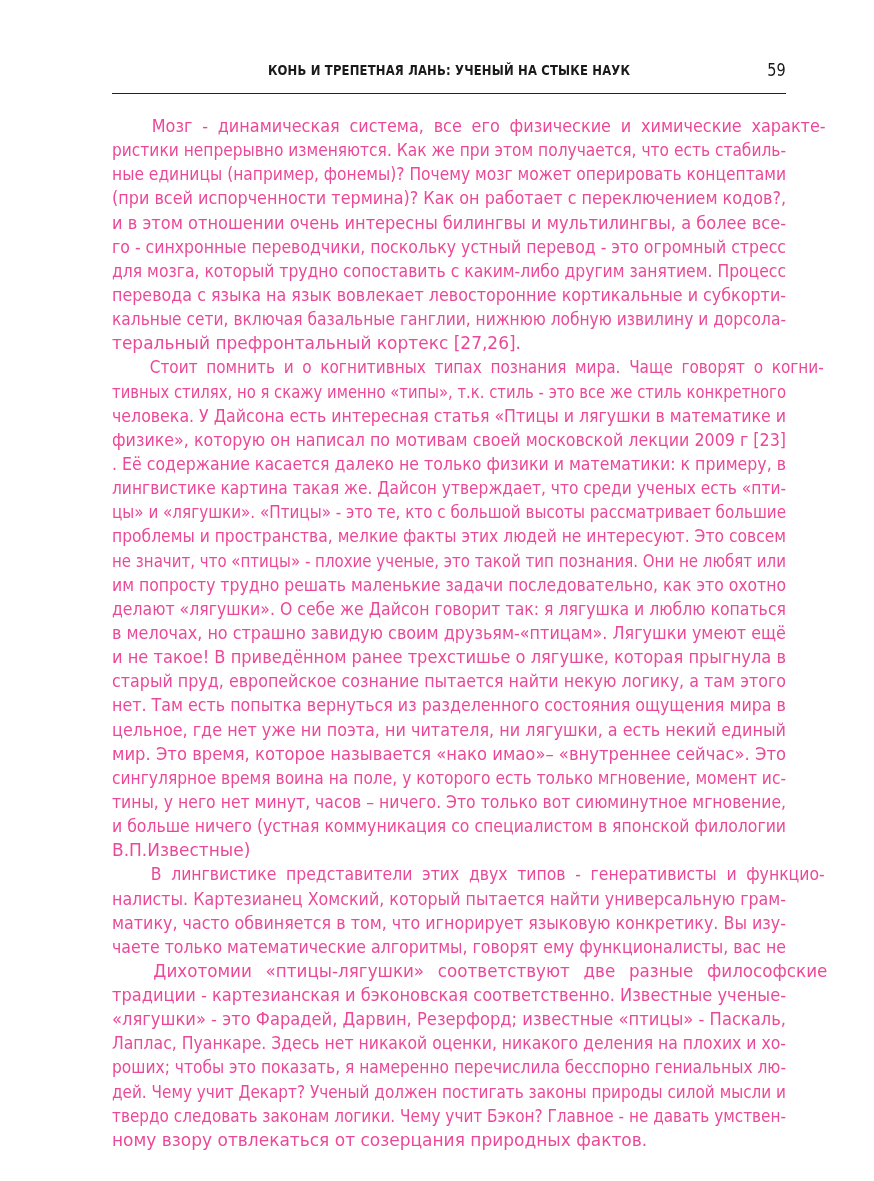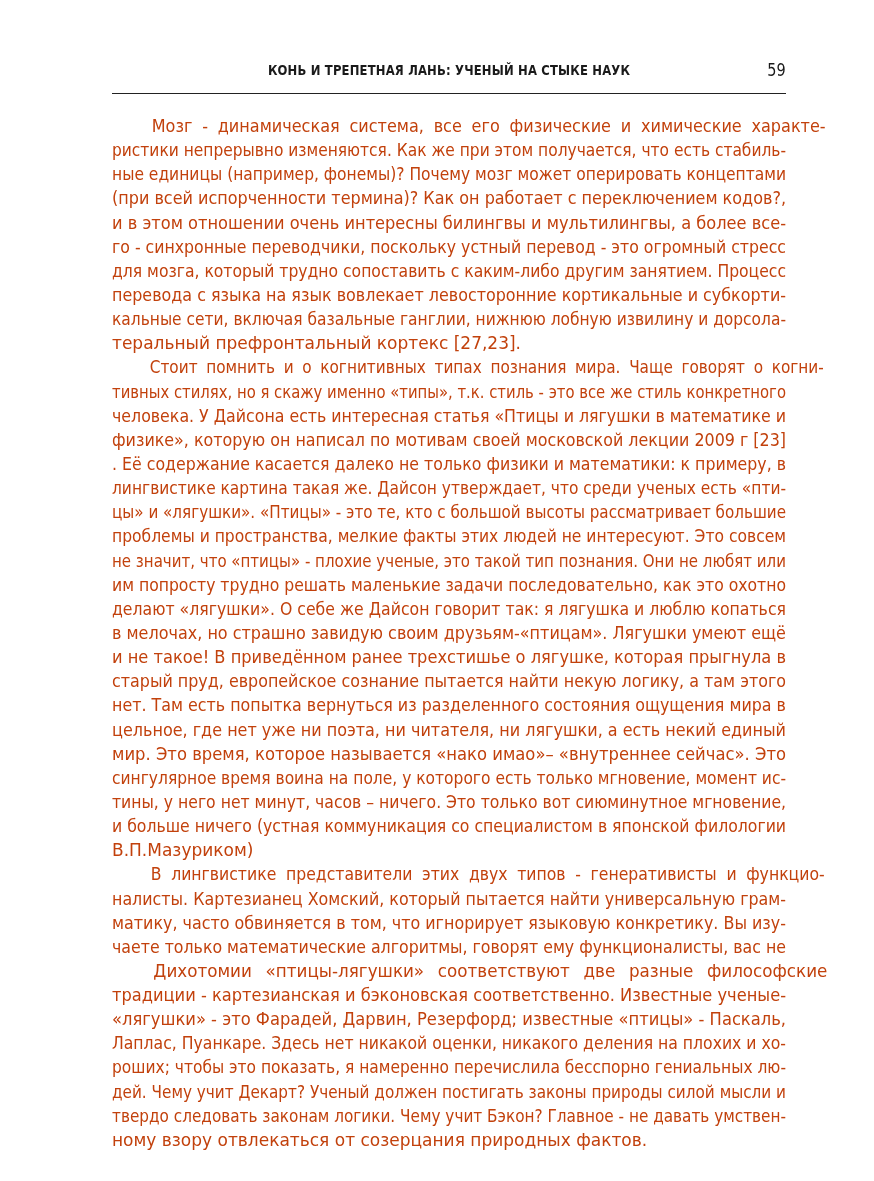--- a/index.html
+++ b/index.html
@@ -14,21 +14,21 @@
     font-size: 13.5px; font-weight: bold; letter-spacing: 0.2px;
     transform: scaleX(0.86); transform-origin: center;
   }
   .rh-page {
     position: absolute; right: 0; top: 0; font-size: 17px; font-weight: normal;
     transform: scaleX(0.85); transform-origin: right;
   }
   .rule { position: absolute; left: 112px; top: 93px; width: 674px; height: 1px; background: #222; }
   .body-text {
     position: absolute; left: 112px; top: 114px; width: 674px;
-    font-family: "DejaVu Sans", sans-serif; font-size: 17px; color: #c2410c;
+    font-family: "DejaVu Sans", sans-serif; font-size: 17px; color: #ec4899;
   }
   .line {
     height: 24.15px; line-height: 24.15px; white-space: nowrap;
     text-align: justify; text-align-last: justify; overflow: visible;
   }
   .line.indent { padding-left: 42px; }
   .line.last { text-align-last: left; }
 </style>
 </head>
 <body>
@@ -43,21 +43,21 @@
       <div>
         <div class="line indent" style="transform: scaleX(0.9453); transform-origin: left center; width: 712.976px;">Мозг - динамическая система, все его физические и химические характе-</div>
         <div class="line" style="transform: scaleX(0.9089); transform-origin: left center; width: 741.562px;">ристики непрерывно изменяются. Как же при этом получается, что есть стабиль-</div>
         <div class="line" style="transform: scaleX(0.9123); transform-origin: left center; width: 738.812px;">ные единицы (например, фонемы)? Почему мозг может оперировать концептами</div>
         <div class="line" style="transform: scaleX(0.9422); transform-origin: left center; width: 715.328px;">(при всей испорченности термина)? Как он работает с переключением кодов?,</div>
         <div class="line" style="transform: scaleX(0.9543); transform-origin: left center; width: 706.266px;">и в  этом отношении очень интересны билингвы и мультилингвы, а более все-</div>
         <div class="line" style="transform: scaleX(0.9262); transform-origin: left center; width: 727.734px;">го - синхронные переводчики, поскольку устный перевод - это огромный стресс</div>
         <div class="line" style="transform: scaleX(0.9178); transform-origin: left center; width: 734.344px;">для мозга, который трудно сопоставить с каким-либо другим занятием. Процесс</div>
         <div class="line" style="transform: scaleX(0.9376); transform-origin: left center; width: 718.859px;">перевода с языка на язык вовлекает левосторонние кортикальные и субкорти-</div>
         <div class="line" style="transform: scaleX(0.9091); transform-origin: left center; width: 741.375px;">кальные сети, включая базальные ганглии, нижнюю лобную извилину и дорсола-</div>
-        <div class="line last">теральный префронтальный кортекс [27,23].</div>
+        <div class="line last">теральный префронтальный кортекс [27,26].</div>
       </div>
       <div>
         <div class="line indent" style="transform: scaleX(0.8993); transform-origin: left center; width: 749.502px;">Стоит помнить и о когнитивных типах познания мира. Чаще говорят о когни-</div>
         <div class="line" style="transform: scaleX(0.8723); transform-origin: left center; width: 772.656px;">тивных стилях, но я скажу именно «типы», т.к. стиль - это все же стиль конкретного</div>
         <div class="line" style="transform: scaleX(0.9292); transform-origin: left center; width: 725.328px;">человека. У Дайсона есть интересная статья «Птицы и лягушки в математике и</div>
         <div class="line" style="transform: scaleX(0.9354); transform-origin: left center; width: 720.531px;">физике», которую он написал по мотивам своей московской лекции 2009 г [23]</div>
         <div class="line" style="transform: scaleX(0.9281); transform-origin: left center; width: 726.203px;">.  Её содержание касается далеко не только физики и математики: к примеру, в</div>
         <div class="line" style="transform: scaleX(0.9086); transform-origin: left center; width: 741.797px;">лингвистике картина такая же. Дайсон утверждает, что среди ученых есть «пти-</div>
         <div class="line" style="transform: scaleX(0.8924); transform-origin: left center; width: 755.25px;">цы» и «лягушки». «Птицы» - это те, кто с большой высоты рассматривает большие</div>
         <div class="line" style="transform: scaleX(0.915); transform-origin: left center; width: 736.625px;">проблемы и пространства, мелкие факты этих людей не интересуют. Это совсем</div>
@@ -66,21 +66,21 @@
         <div class="line" style="transform: scaleX(0.9243); transform-origin: left center; width: 729.188px;">делают «лягушки». О себе же Дайсон говорит так: я лягушка и люблю копаться</div>
         <div class="line" style="transform: scaleX(0.9416); transform-origin: left center; width: 715.766px;">в мелочах, но  страшно завидую своим друзьям-«птицам».  Лягушки умеют ещё</div>
         <div class="line" style="transform: scaleX(0.9558); transform-origin: left center; width: 705.203px;">и не такое!  В приведённом ранее трехстишье о лягушке, которая прыгнула в</div>
         <div class="line" style="transform: scaleX(0.9363); transform-origin: left center; width: 719.844px;">старый пруд, европейское сознание пытается найти некую логику, а там этого</div>
         <div class="line" style="transform: scaleX(0.9346); transform-origin: left center; width: 721.141px;">нет. Там есть попытка вернуться из разделенного состояния ощущения мира в</div>
         <div class="line" style="transform: scaleX(0.9418); transform-origin: left center; width: 715.625px;">цельное, где нет уже ни поэта, ни читателя, ни лягушки, а есть некий единый</div>
         <div class="line" style="transform: scaleX(0.9652); transform-origin: left center; width: 698.328px;">мир. Это время, которое  называется  «нако имао»– «внутреннее сейчас». Это</div>
         <div class="line" style="transform: scaleX(0.911); transform-origin: left center; width: 739.875px;">сингулярное время воина на поле, у которого есть только мгновение, момент ис-</div>
         <div class="line" style="transform: scaleX(0.9202); transform-origin: left center; width: 732.438px;">тины, у него нет минут, часов – ничего. Это только вот сиюминутное мгновение,</div>
         <div class="line" style="transform: scaleX(0.9228); transform-origin: left center; width: 730.422px;">и больше ничего (устная коммуникация со специалистом в японской филологии</div>
-        <div class="line last">В.П.Мазуриком)</div>
+        <div class="line last">В.П.Известные)</div>
       </div>
       <div>
         <div class="line indent" style="transform: scaleX(0.9221); transform-origin: left center; width: 730.939px;">В лингвистике представители этих двух типов - генеративисты и функцио-</div>
         <div class="line" style="transform: scaleX(0.9336); transform-origin: left center; width: 721.922px;">налисты. Картезианец Хомский, который пытается найти универсальную грам-</div>
         <div class="line" style="transform: scaleX(0.9363); transform-origin: left center; width: 719.859px;">матику, часто обвиняется в том, что игнорирует языковую конкретику. Вы изу-</div>
         <div class="line last" style="transform: scaleX(0.9288); transform-origin: left center; width: 725.703px;">чаете только математические алгоритмы, говорят ему функционалисты, вас не</div>
       </div>
       <div>
         <div class="line indent" style="transform: scaleX(0.9849); transform-origin: left center; width: 684.348px;">Дихотомии «птицы-лягушки» соответствуют две разные философские</div>
         <div class="line" style="transform: scaleX(0.9561); transform-origin: left center; width: 704.953px;">традиции - картезианская и бэконовская соответственно. Известные ученые-</div>

